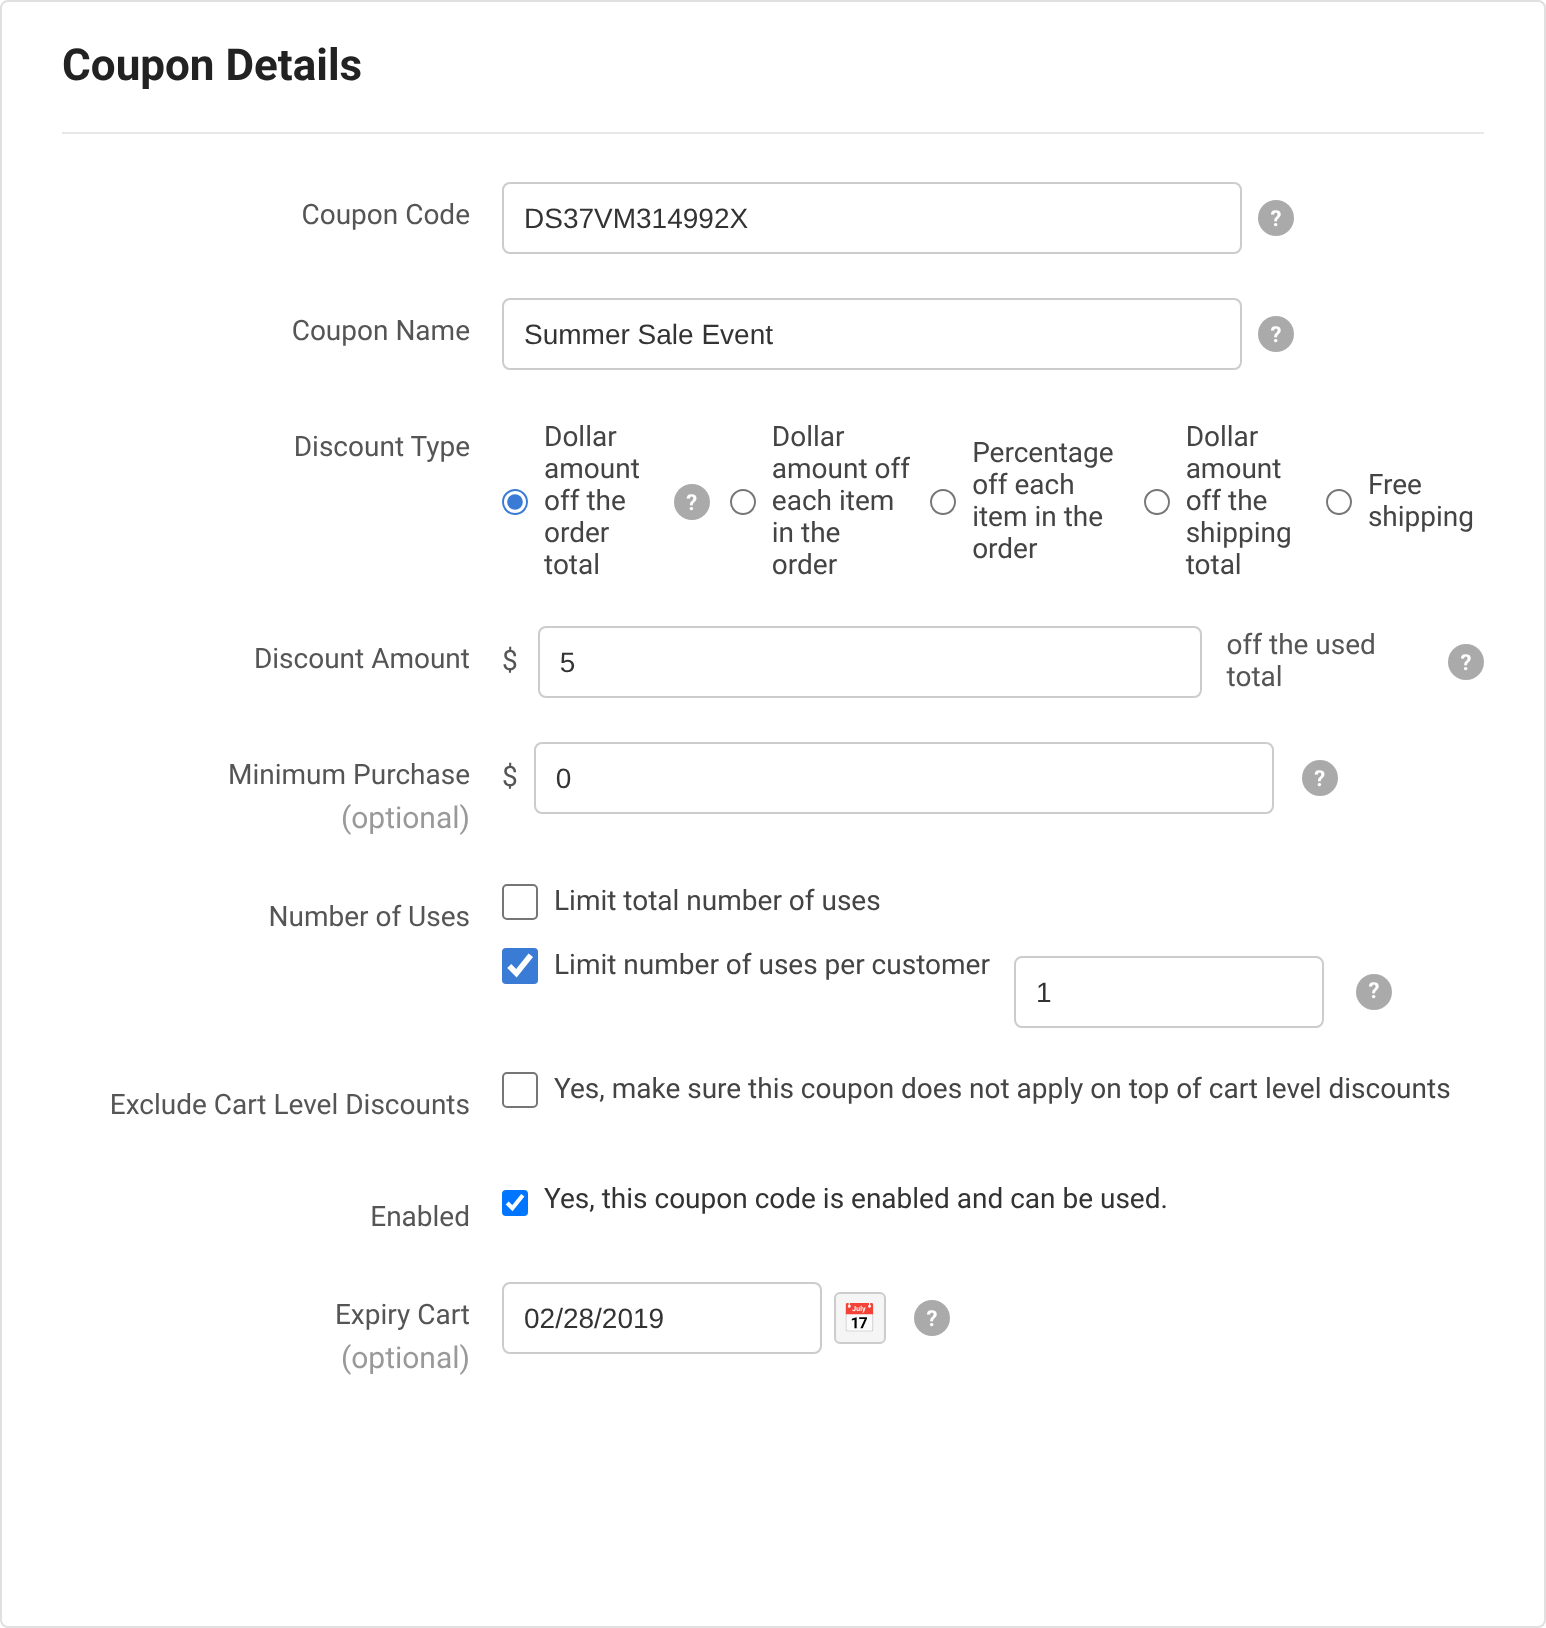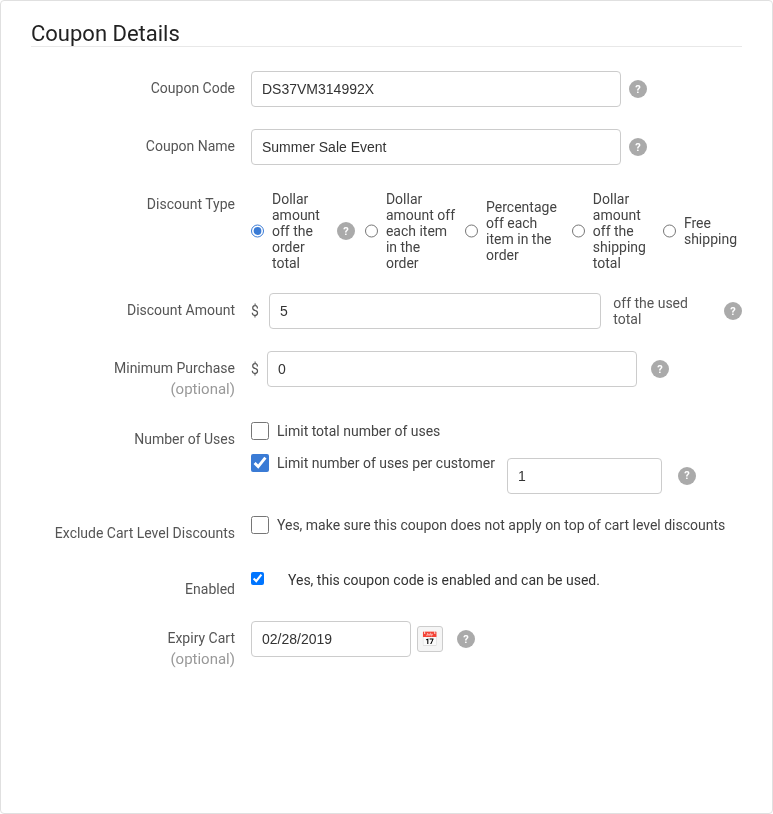--- a/index.html
+++ b/index.html
@@ -12,24 +12,24 @@
     .page-container {
       width: 773px;
       min-height: 814px;
       background: #fff;
       border: 1px solid #e0e0e0;
       border-radius: 4px;
       padding: 20px 30px 30px 30px;
     }
     .page-title {
       font-size: 22px;
-      font-weight: 400;
+      font-weight: 700;
       color: #222;
       margin-bottom: 24px;
-      padding-bottom: 0;
+      padding-bottom: 20px;
       border-bottom: 1px solid #e8e8e8;
     }
     .form-row {
       display: flex;
       align-items: flex-start;
       margin-bottom: 22px;
     }
     .form-label {
       width: 220px;
       min-width: 220px;
@@ -199,22 +199,22 @@
       border-radius: 3px;
       background: #f5f5f5;
       display: inline-flex;
       align-items: center;
       justify-content: center;
       cursor: pointer;
       font-size: 14px;
     }
     .enabled-row {
       display: flex;
-      align-items: flex-start;
-      gap: 24px;
+      align-items: flex-end;
+      gap: 8px;
     }
   </style>
 </head>
 <body>
 
 <div class="page-container">
   <h1 class="page-title">Coupon Details</h1>
 
   <div class="form-row">
     <div class="form-label">Coupon Code</div>

